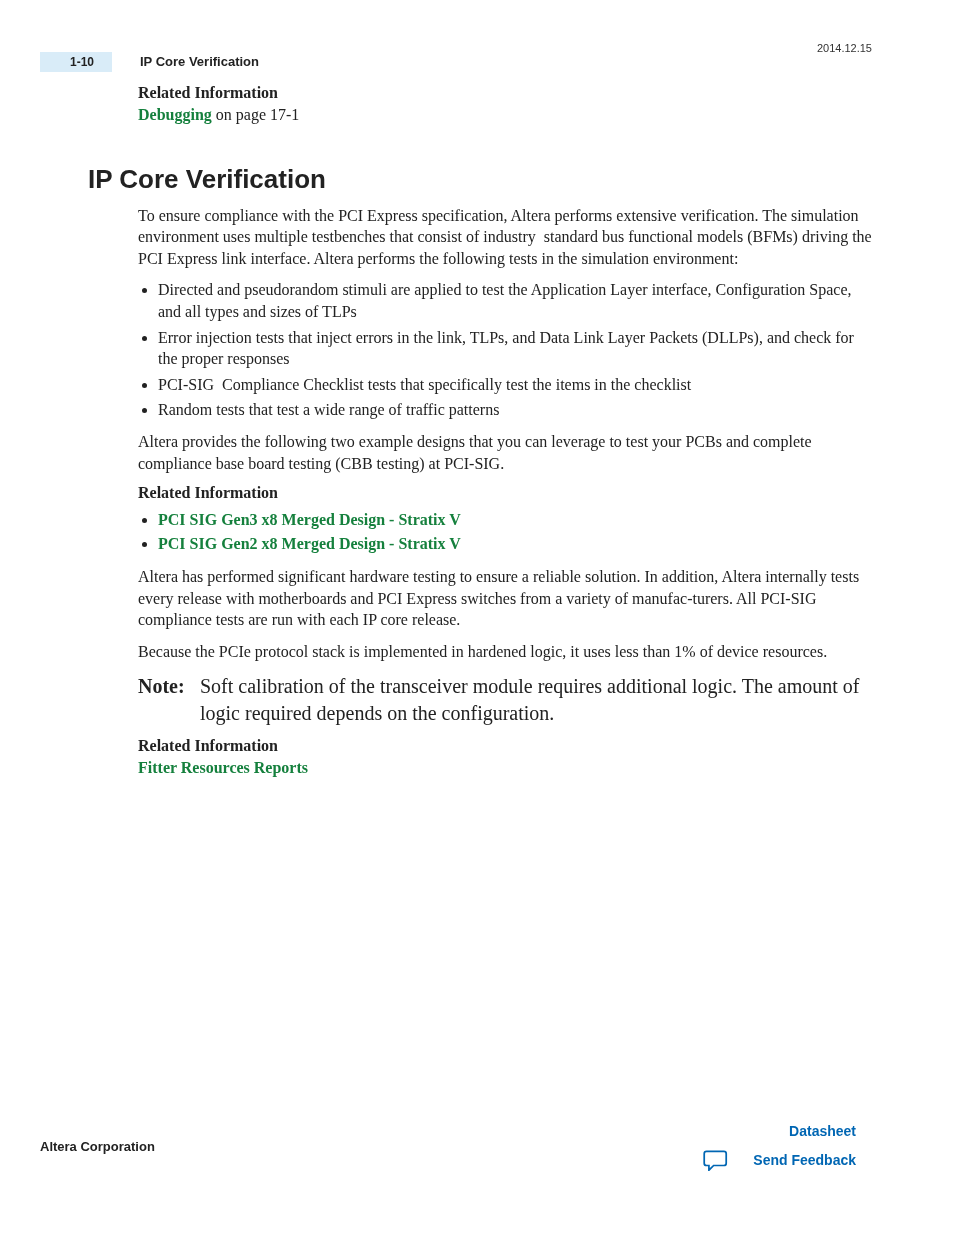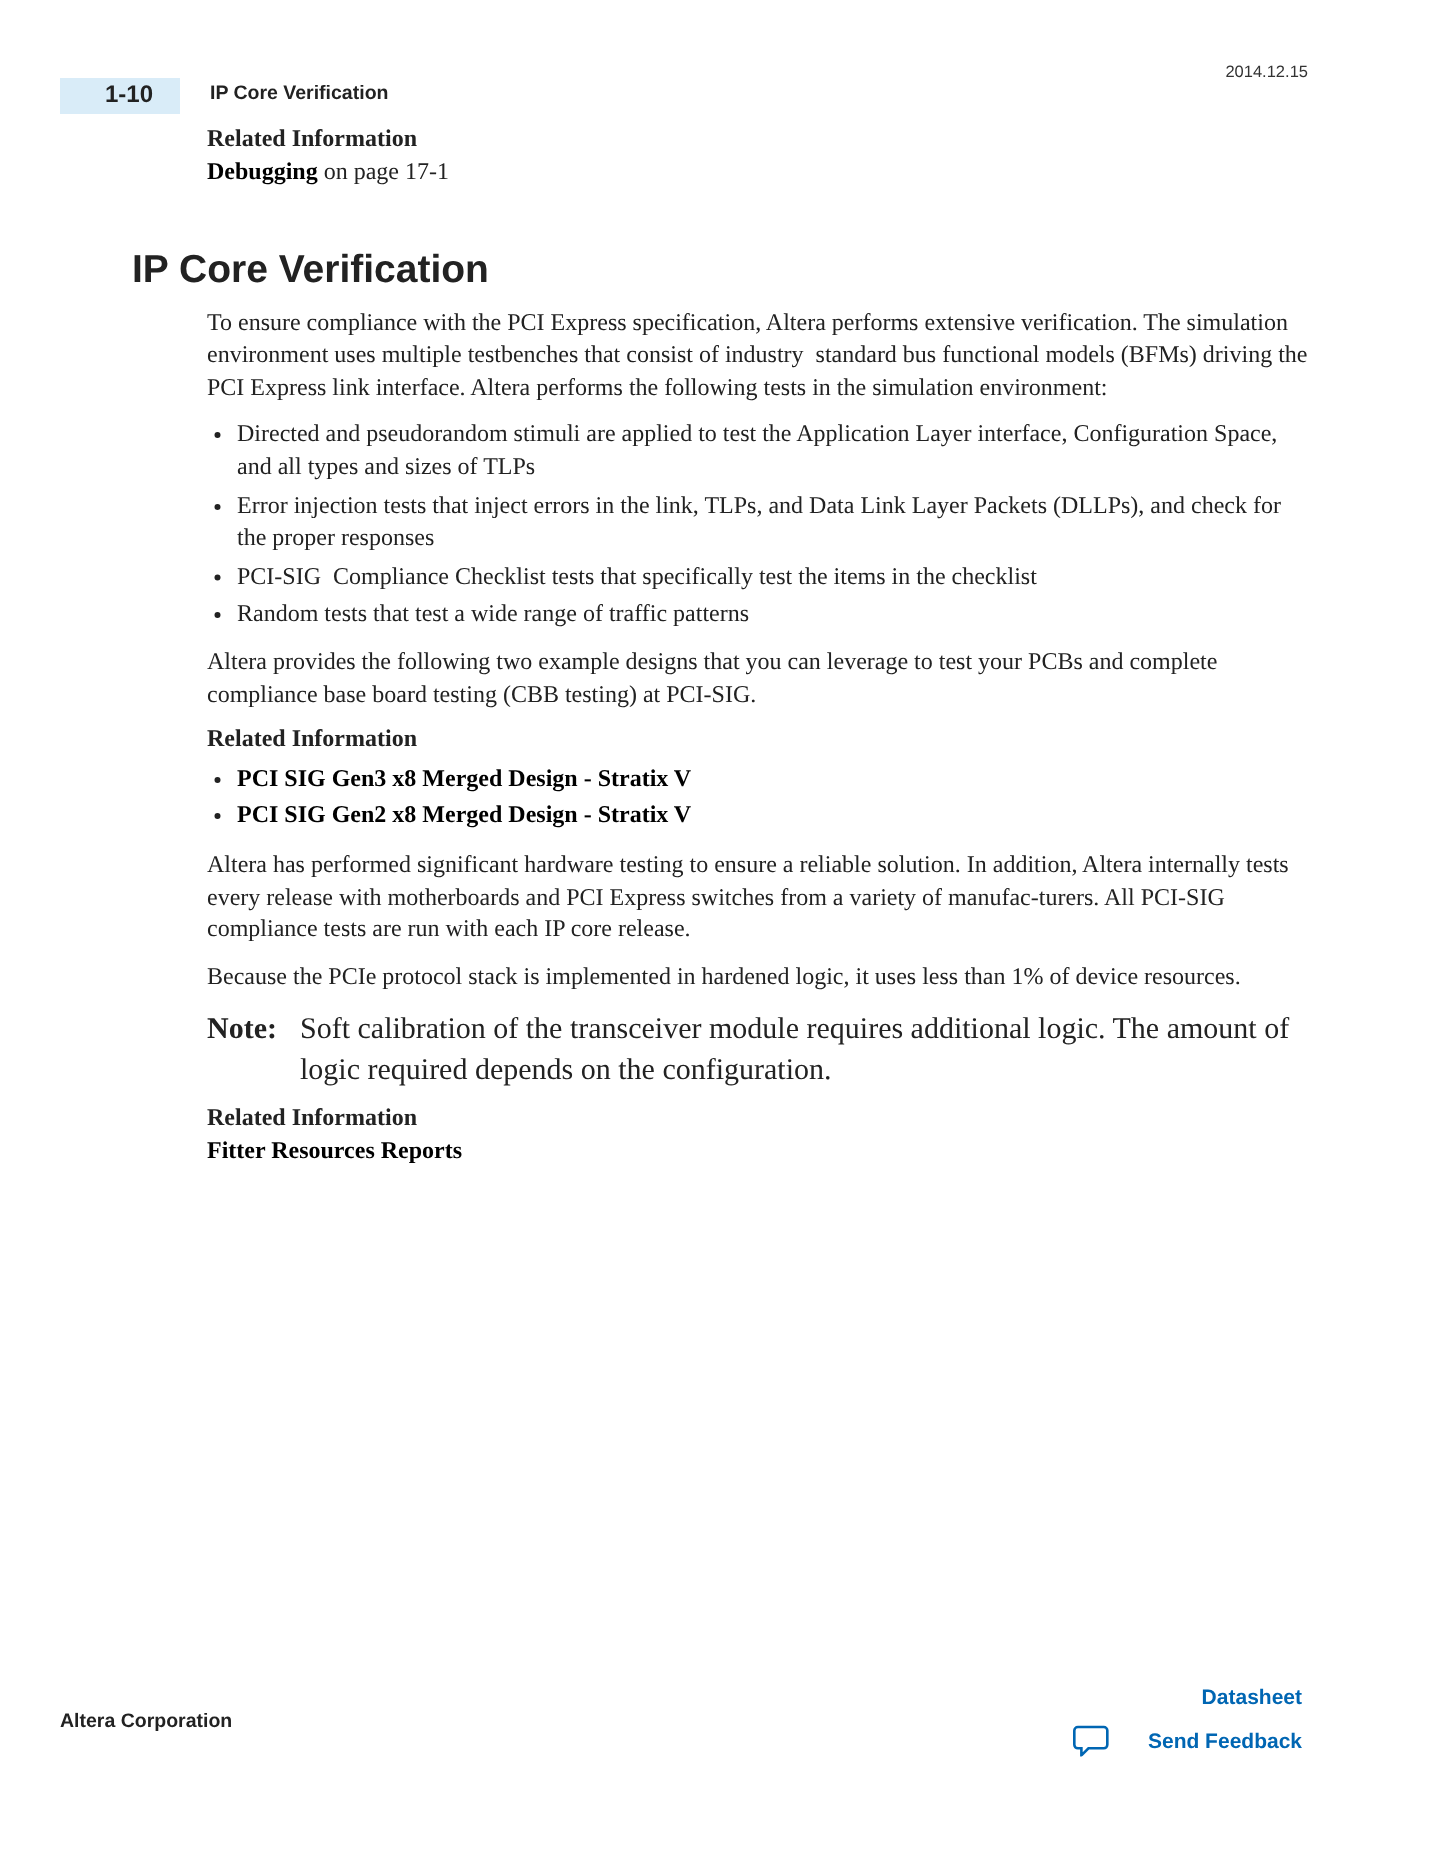--- a/index.html
+++ b/index.html
@@ -27,21 +27,21 @@
     height: 30px;
   }
   .page-tab {
     position: absolute;
     left: 40px;
     top: 12px;
     background: #d9ecf8;
     color: #222;
     font-family: "Myriad Pro", Arial, sans-serif;
     font-weight: bold;
-    font-size: 16px;
+    font-size: 12px;
     padding: 3px 18px 3px 30px;
   }
   .header-title {
     position: absolute;
     left: 140px;
     top: 14px;
     font-family: "Myriad Pro", Arial, sans-serif;
     font-weight: bold;
     font-size: 13px;
   }
@@ -59,21 +59,21 @@
     right: 82px;
     top: 84px;
   }
   .related-info-label {
     font-family: "Minion Pro", "Times New Roman", Georgia, serif;
     font-weight: bold;
     font-size: 16px;
     margin: 0 0 2px 50px;
   }
   .link {
-    color: #000000;
+    color: #15803d;
     font-weight: bold;
     text-decoration: none;
   }
   .link-line {
     margin-left: 50px;
     font-size: 16px;
     line-height: 1.35;
   }
   h1 {
     font-family: "Myriad Pro", Arial, sans-serif;
@@ -134,21 +134,21 @@
   .footer-left {
     position: absolute;
     left: 0;
     top: 16px;
     font-family: "Myriad Pro", Arial, sans-serif;
     font-weight: bold;
     font-size: 13px;
   }
   .footer-right {
     position: absolute;
-    right: 4px;
+    right: 16px;
     top: 0;
     text-align: right;
     font-family: "Myriad Pro", Arial, sans-serif;
     font-weight: bold;
     font-size: 14px;
   }
   .footer-right .ds { color: #0066b3; display:block; margin-bottom: 10px;}
   .feedback-row { display: flex; align-items: center; justify-content: flex-end; gap:24px;}
   .feedback-row span.txt { color: #0066b3; }
   svg.bubble { width: 26px; height: 22px; }

